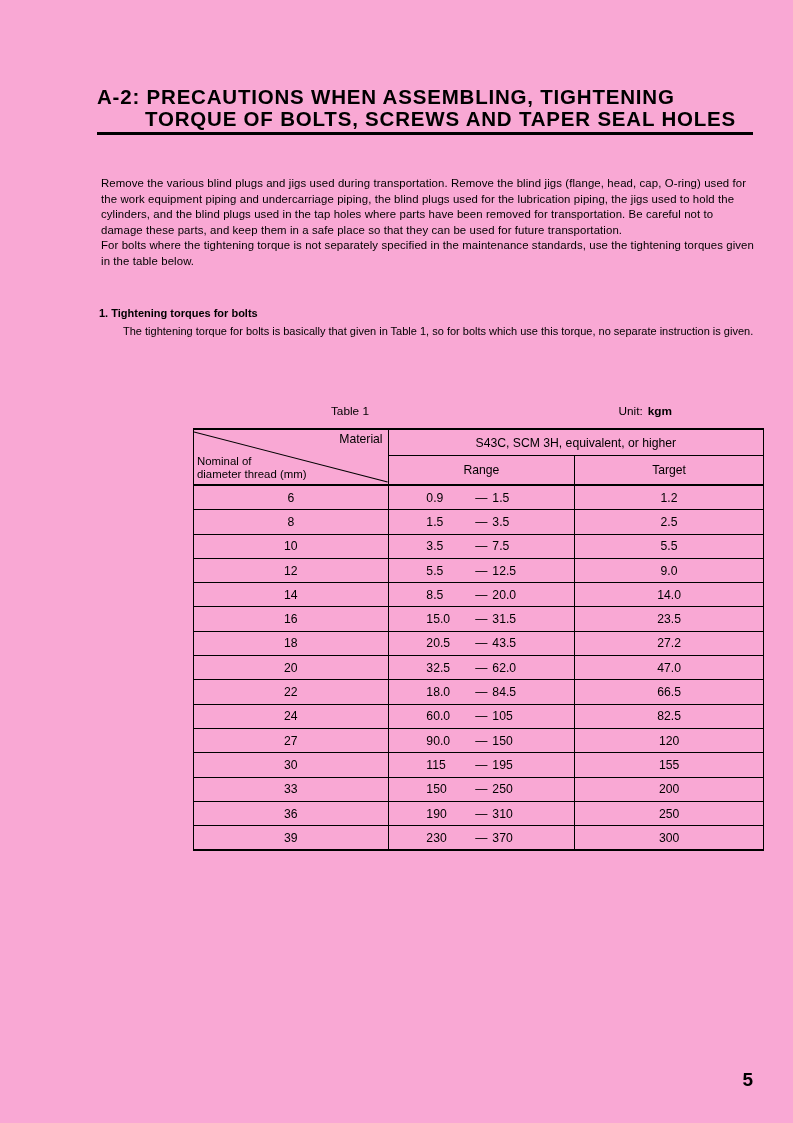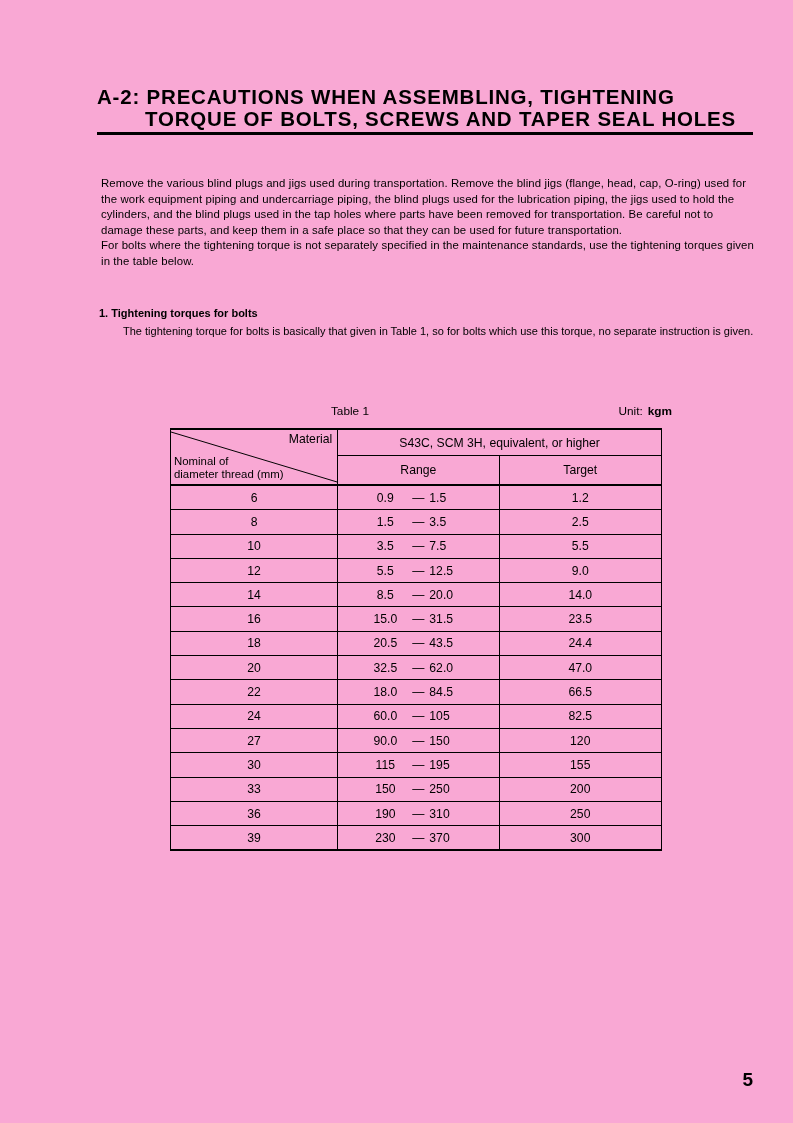--- a/index.html
+++ b/index.html
@@ -129,23 +129,23 @@
     white-space: nowrap;
   }
   .caption-unit .unit-val {
     font-weight: bold;
     margin-left: 5px;
   }
 
   
   .torque-table {
     position: absolute;
-    left: 170px;
+    left: 193px;
     top: 428px;
-    width: 492px;
+    width: 571px;
     border-collapse: collapse;
     font-size: 12.2px;
   }
   .torque-table td, .torque-table th {
     border: 1px solid #000000;
     padding: 0;
     font-weight: normal;
     text-align: center;
     vertical-align: middle;
   }
@@ -199,21 +199,21 @@
   .cell-size { width: 168px; }
 
   
   .range-inner {
     display: flex;
     align-items: center;
     justify-content: center;
   }
   .range-lo {
     width: 44px;
-    text-align: center;
+    text-align: left;
   }
   .range-dash {
     width: 22px;
     text-align: center;
   }
   .range-hi {
     width: 44px;
     text-align: left;
   }
 
@@ -344,21 +344,21 @@
         </tr>
         <tr>
           <td class="cell-size">18</td>
           <td class="col-range">
             <div class="range-inner">
               <span class="range-lo">20.5</span>
               <span class="range-dash">—</span>
               <span class="range-hi">43.5</span>
             </div>
           </td>
-          <td class="col-target">24.4</td>
+          <td class="col-target">27.2</td>
         </tr>
         <tr>
           <td class="cell-size">20</td>
           <td class="col-range">
             <div class="range-inner">
               <span class="range-lo">32.5</span>
               <span class="range-dash">—</span>
               <span class="range-hi">62.0</span>
             </div>
           </td>

